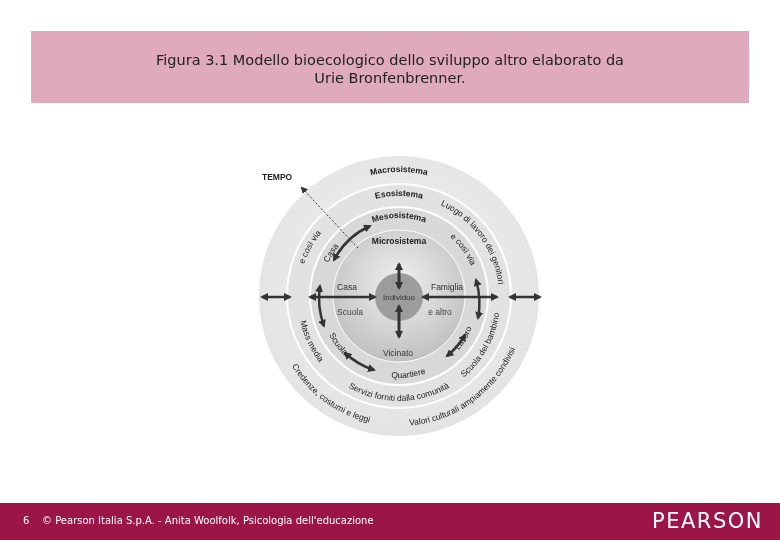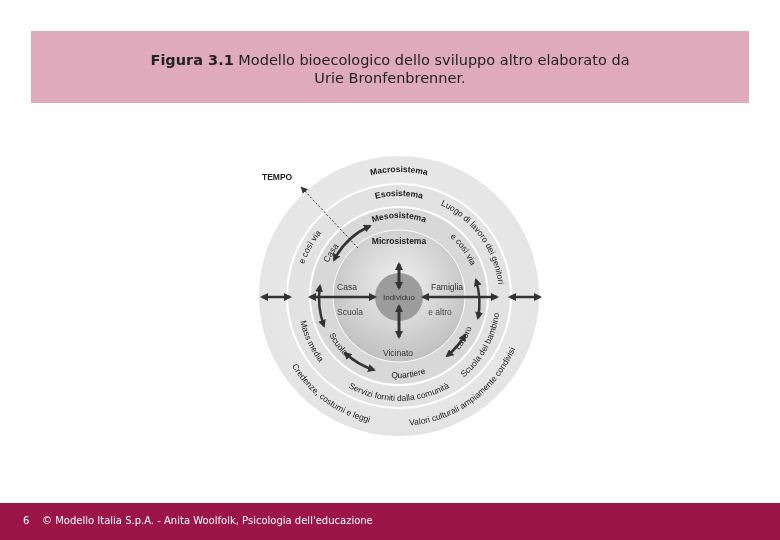--- a/index.html
+++ b/index.html
@@ -1,20 +1,20 @@
 <!DOCTYPE html>
 <html><head>
 <meta charset="utf-8">
 <style>
   html, body { margin:0; padding:0; }
   body { width:780px; height:540px; position:relative; background:#ffffff; overflow:hidden;
          font-family:"DejaVu Sans", sans-serif; }
   .caption-box { position:absolute; left:31px; top:31px; width:718px; height:72px; background:#e0aabd; }
   .caption { position:absolute; left:0; right:0; top:20px; text-align:center; font-size:14.5px; line-height:18px; color:#222; }
-  .fig-num { font-weight:bold;margin-top:6px; }
+  .fig-num { font-weight:normal;margin-top:6px; }
   .diagram { position:absolute; left:0; top:0; width:780px; height:540px; }
   .footer { position:absolute; left:0; top:503px; width:780px; height:37px; background:#9b1646; }
   .page-num { position:absolute; left:23px; top:12px; font-size:10px; color:#fff; }
   .copyright { position:absolute; left:42px; top:12px; font-size:10px; color:#fff; }
   .logo { position:absolute; right:17px; top:6px; font-size:21px; letter-spacing:1.5px; color:#fff; font-family:"DejaVu Sans", sans-serif; }
 </style>
 </head>
 <body>
 
 <div class="caption-box">
@@ -125,14 +125,15 @@
 
   <path d="M 334,260 A 76,76 0 0 1 370,226" fill="none" stroke="#333" stroke-width="2.5" marker-start="url(#ah)" marker-end="url(#ah)"></path>
   <path d="M 320,286 A 79,79 0 0 0 324,326" fill="none" stroke="#333" stroke-width="2.5" marker-start="url(#ah)" marker-end="url(#ah)"></path>
   <path d="M 345,353 A 78,78 0 0 0 374,370" fill="none" stroke="#333" stroke-width="2.5" marker-start="url(#ah)" marker-end="url(#ah)"></path>
   <path d="M 476,280 A 79,79 0 0 1 478,318" fill="none" stroke="#333" stroke-width="2.5" marker-start="url(#ah)" marker-end="url(#ah)"></path>
   <path d="M 465,335 A 78,78 0 0 1 447,356" fill="none" stroke="#333" stroke-width="2.5" marker-start="url(#ah)" marker-end="url(#ah)"></path>
 </svg>
 
 <div class="footer">
   <span class="page-num">6</span>
-  <span class="copyright">© Modello Italia S.p.A. - Anita Woolfolk, Psicologia dell'educazione</span>
+  <span class="copyright">© Pearson Italia S.p.A. - Anita Woolfolk, Psicologia dell'educazione</span>
+  <span class="logo">PEARSON</span>
 </div>
 
 </body></html>

